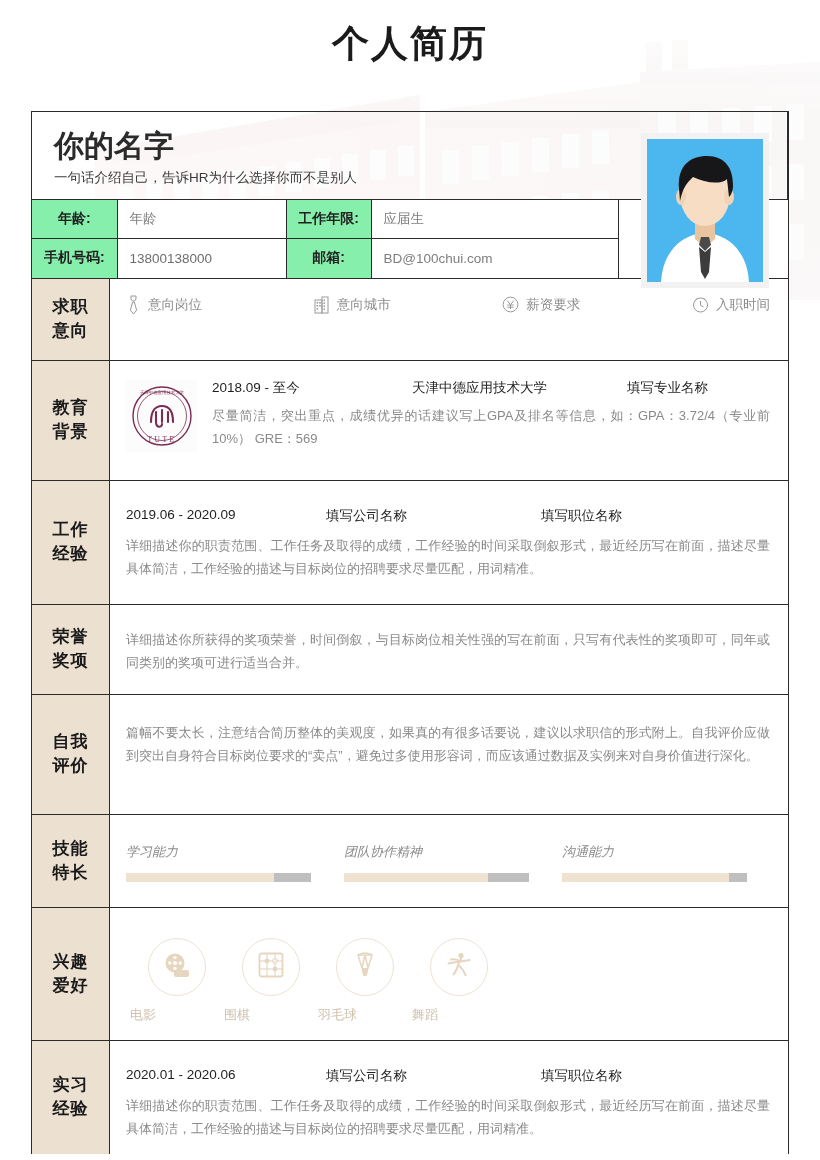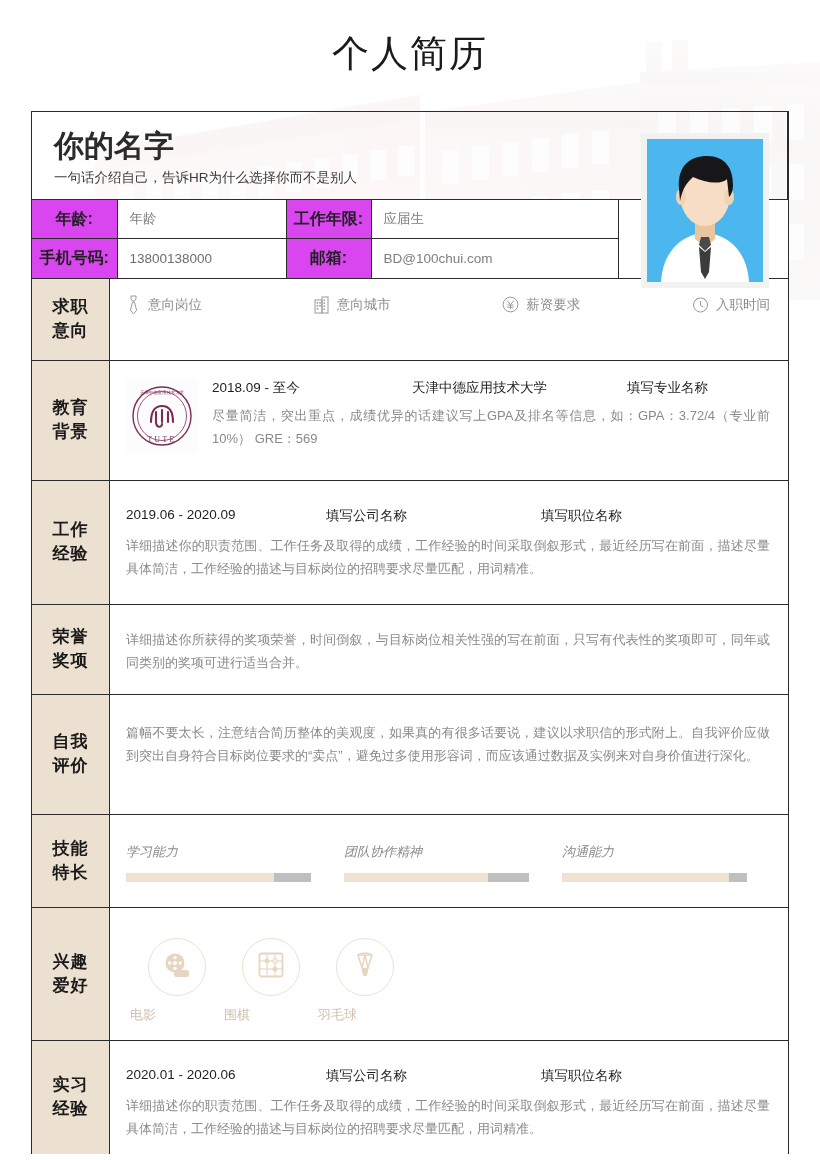--- a/index.html
+++ b/index.html
@@ -22,25 +22,25 @@
     left: 0; top: 0;
     width: 820px; height: 330px;
     overflow: hidden;
     pointer-events: none;
   }
   #bg-watermark svg { display: block; }
 
   
   #doc-title {
     position: absolute;
-    left: 0; top: 29px;
+    left: 0; top: 19px;
     width: 820px;
     text-align: center;
     font-size: 37px;
-    font-weight: normal;
+    font-weight: bold;
     color: #1b1b1b;
     letter-spacing: 2px;
     z-index: 5;
   }
 
   
   #frame {
     position: absolute;
     left: 31px; top: 111px;
     width: 758px;
@@ -78,28 +78,28 @@
 
   
   .info-table { width: 100%; border-collapse: collapse; background: #ffffff; }
   .info-table td {
     border-top: 1px solid #2b2b2b;
     height: 39px;
     font-size: 13.5px;
     vertical-align: middle;
   }
   .info-table td.lbl {
-    background: #d946ef;
+    background: #86efac;
     color: #1f1f1f;
     font-weight: bold;
     text-align: center;
     width: 85px;
     border-right: 1px solid #2b2b2b;
     border-left: 1px solid #2b2b2b;
-    font-size: 16px;
+    font-size: 14px;
   }
   .info-table td.lbl.first { border-left: none; }
   .info-table td.val {
     color: #7e7e7e;
     padding-left: 12px;
   }
   .info-table td.val.wide { width: 169px; }
   .info-table td.val.phone { color: #6d6d6d; }
   .info-table td.photo-col {
     width: 170px;
@@ -576,20 +576,34 @@
               <span>
                 <svg width="30" height="30" viewBox="0 0 30 30">
                   <path d="M8 5 L12 18 L15 5 L18 18 L22 5 Z" fill="none" stroke="#e6d6c0" stroke-width="1.5" stroke-linejoin="round"></path>
                   <path d="M8 5 Q15 1 22 5" fill="none" stroke="#e6d6c0" stroke-width="1.5"></path>
                   <path d="M11.5 18 h7 l-1.2 6 a2.3 2.3 0 0 1 -4.6 0 Z" fill="#e6d6c0"></path>
                 </svg>
               </span>
             </div>
             <div class="hb-name">羽毛球</div>
           </div>
+          <div class="hobby">
+            <div class="circle">
+              <span>
+                <svg width="30" height="30" viewBox="0 0 30 30">
+                  <circle cx="17" cy="5.5" r="2.6" fill="#e6d6c0"></circle>
+                  <path d="M17 8.5 C15.5 11 14.5 13 14 15.5 C13.4 18.5 12 21 9.5 24.5" fill="none" stroke="#e6d6c0" stroke-width="2.1" stroke-linecap="round"></path>
+                  <path d="M14.2 15 C17 17 19.5 20.5 21.5 25" fill="none" stroke="#e6d6c0" stroke-width="2.1" stroke-linecap="round"></path>
+                  <path d="M4.5 13.5 C9 12.5 16 11.5 25.5 10" fill="none" stroke="#e6d6c0" stroke-width="2" stroke-linecap="round"></path>
+                  <path d="M15.6 10.8 C13 9.5 10 9 7 9.5" fill="none" stroke="#e6d6c0" stroke-width="2" stroke-linecap="round"></path>
+                </svg>
+              </span>
+            </div>
+            <div class="hb-name">舞蹈</div>
+          </div>
         </div>
       </div>
     </div>
 
     <div class="section" style="min-height:110px">
       <div class="sec-label">
         <span>实习</span>
         <span>经验</span>
       </div>
       <div class="sec-body" style="padding:26px 18px 14px 16px">

